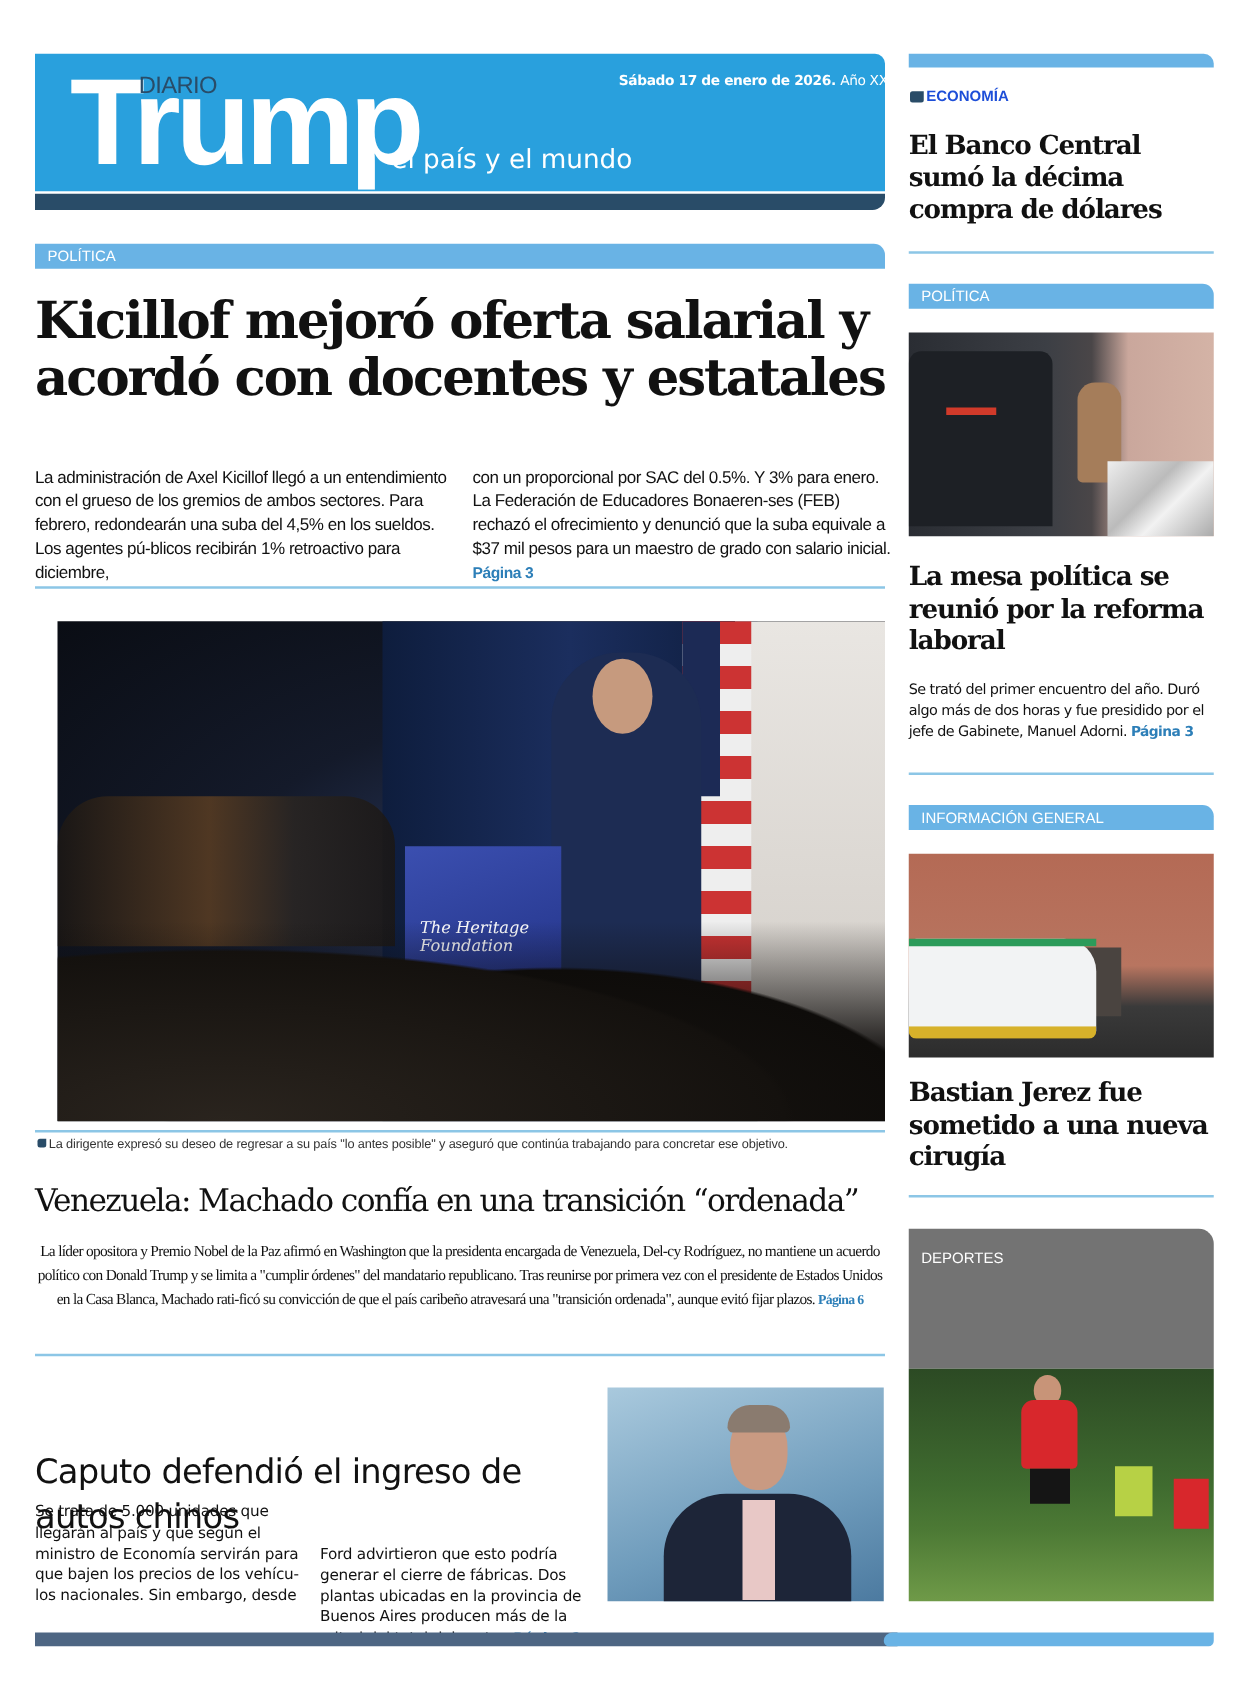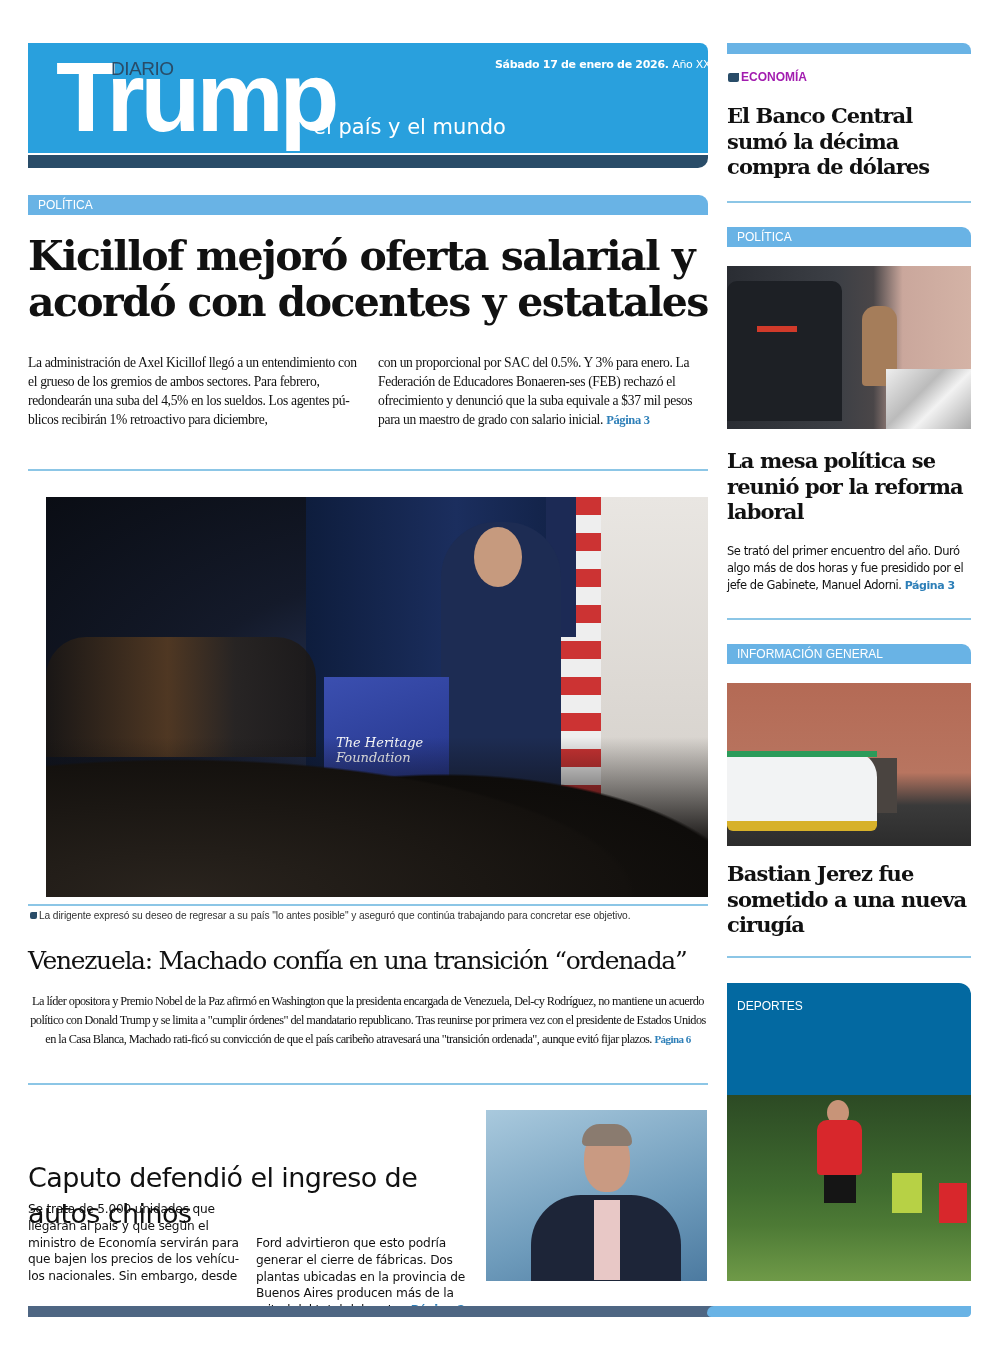--- a/index.html
+++ b/index.html
@@ -15,21 +15,21 @@
   .logo-diario { left: 111px; top: 59px; font-family: "Liberation Sans", sans-serif; font-size: 19px; line-height: 20px; color: #294c68; font-weight: 400; letter-spacing: -0.5px; }
   .tagline { left: 313px; top: 114px; font-family: "DejaVu Sans", sans-serif; font-size: 21px; line-height: 26px; color: #ffffff; font-weight: 500; text-align: center; }
   .dateline { left: 495px; top: 58px; font-family: "DejaVu Sans", sans-serif; font-size: 11px; color: #ffffff; font-weight: 700; letter-spacing: -0.3px; }
   .dateline .year { font-weight: 400; }
 
   
   .tag { background: #69b3e5; color: #fff; font-family: "Liberation Sans", sans-serif; font-size: 12px; line-height: 20px; padding-left: 10px; border-radius: 0 9px 0 0; text-transform: uppercase; }
 
   
   .lead-headline { left: 28px; top: 233px; width: 690px; font-family: "DejaVu Serif", serif; font-weight: 700; font-size: 41px; line-height: 46px; letter-spacing: -1.6px; color: #111; }
-  .body-text { font-family: Liberation Serif, serif; font-size: 13.6px; line-height: 19px; color: #111; letter-spacing: -0.35px; }
+  .body-text { font-family: Liberation Sans, sans-serif; font-size: 13.6px; line-height: 19px; color: #111; letter-spacing: -0.35px; margin-top: 19px; }
   .page-ref { color: #2d7fb8; font-weight: 600; font-size: 12.5px; }
   .rule { height: 2px; background: #8cc6e6; }
 
   
   .photo { overflow: hidden; }
   .photo-machado { left: 46px; top: 497px; width: 662px; height: 400px;
     background: radial-gradient(ellipse at 55% 55%, #2a3960 0%, #141a2a 45%, #0a0d14 100%); }
   .photo-machado .curtain { position: absolute; left: 260px; top: 0; width: 300px; height: 100%; background: linear-gradient(90deg, #0e1d3d, #1b2e5e, #0e1d3d); }
   .photo-machado .wall { position: absolute; right: 0; top: 0; width: 120px; height: 100%; background: linear-gradient(180deg,#e9e6e2,#cfcac4); }
   .photo-machado .flag { position: absolute; left: 500px; top: 0; width: 55px; height: 340px; background: repeating-linear-gradient(180deg,#c33 0 18px,#eee 18px 36px); }
@@ -73,24 +73,24 @@
   .ven-headline { left: 28px; top: 944px; width: 690px; font-family: "DejaVu Serif", serif; font-weight: 400; font-size: 25px; line-height: 34px; letter-spacing: -1.3px; color: #111; }
   .ven-body { left: 28px; top: 992px; width: 680px; font-family: Liberation Serif, serif; font-size: 12.3px; line-height: 19.2px; letter-spacing: -0.55px; color: #111; text-align: center; }
 
   
   .cap-headline { left: 28px; top: 1112px; width: 440px; font-family: "DejaVu Sans", sans-serif; font-weight: 500; font-size: 27px; line-height: 36px; letter-spacing: -0.6px; color: #111; margin-top: 48px; }
   .cap-col { font-family: "DejaVu Sans", sans-serif; font-size: 12.2px; line-height: 16.8px; color: #111; letter-spacing: -0.2px; }
 
   
   .side-headline { font-family: "DejaVu Serif", serif; font-weight: 700; font-size: 21px; line-height: 25.5px; letter-spacing: -0.9px; color: #111; }
   .side-body { font-family: "DejaVu Sans", sans-serif; font-size: 11.5px; line-height: 17px; letter-spacing: -0.45px; color: #111; }
-  .eco-tag { left: 728px; top: 70px; font-family: "Liberation Sans", sans-serif; font-size: 12px; color: #a21caf; font-weight: 600; }
+  .eco-tag { left: 728px; top: 70px; font-family: "Liberation Sans", sans-serif; font-size: 12px; color: #1d4ed8; font-weight: 600; }
   .eco-tag .bullet { width: 11px; height: 9px; vertical-align: -1px; margin-right: 2px; }
 
-  .deportes-box { left: 727px; top: 983px; width: 244px; height: 112px; background: #0369a1; border-radius: 0 12px 0 0; }
+  .deportes-box { left: 727px; top: 983px; width: 244px; height: 112px; background: #737373; border-radius: 0 12px 0 0; }
   .deportes-tag { position: absolute; left: 10px; top: 16px; font-family: "Liberation Sans", sans-serif; font-size: 12px; color: #fff; }
   .deportes-title { position: absolute; left: 10px; top: 34px; width: 230px; font-family: "DejaVu Sans", sans-serif; font-size: 16px; line-height: 21px; color: #fff; font-weight: 500; letter-spacing: -0.2px; }
 
   
   .foot-dark { left: 28px; top: 1306px; width: 690px; height: 11px; background: #4e6683; }
   .foot-light { left: 707px; top: 1306px; width: 264px; height: 11px; background: #69b3e5; border-radius: 10px 0 6px 6px; }
   .top-right-bar { left: 727px; top: 43px; width: 244px; height: 11px; background: #69b3e5; border-radius: 0 8px 0 0; }
 </style>
 </head>
 <body>

